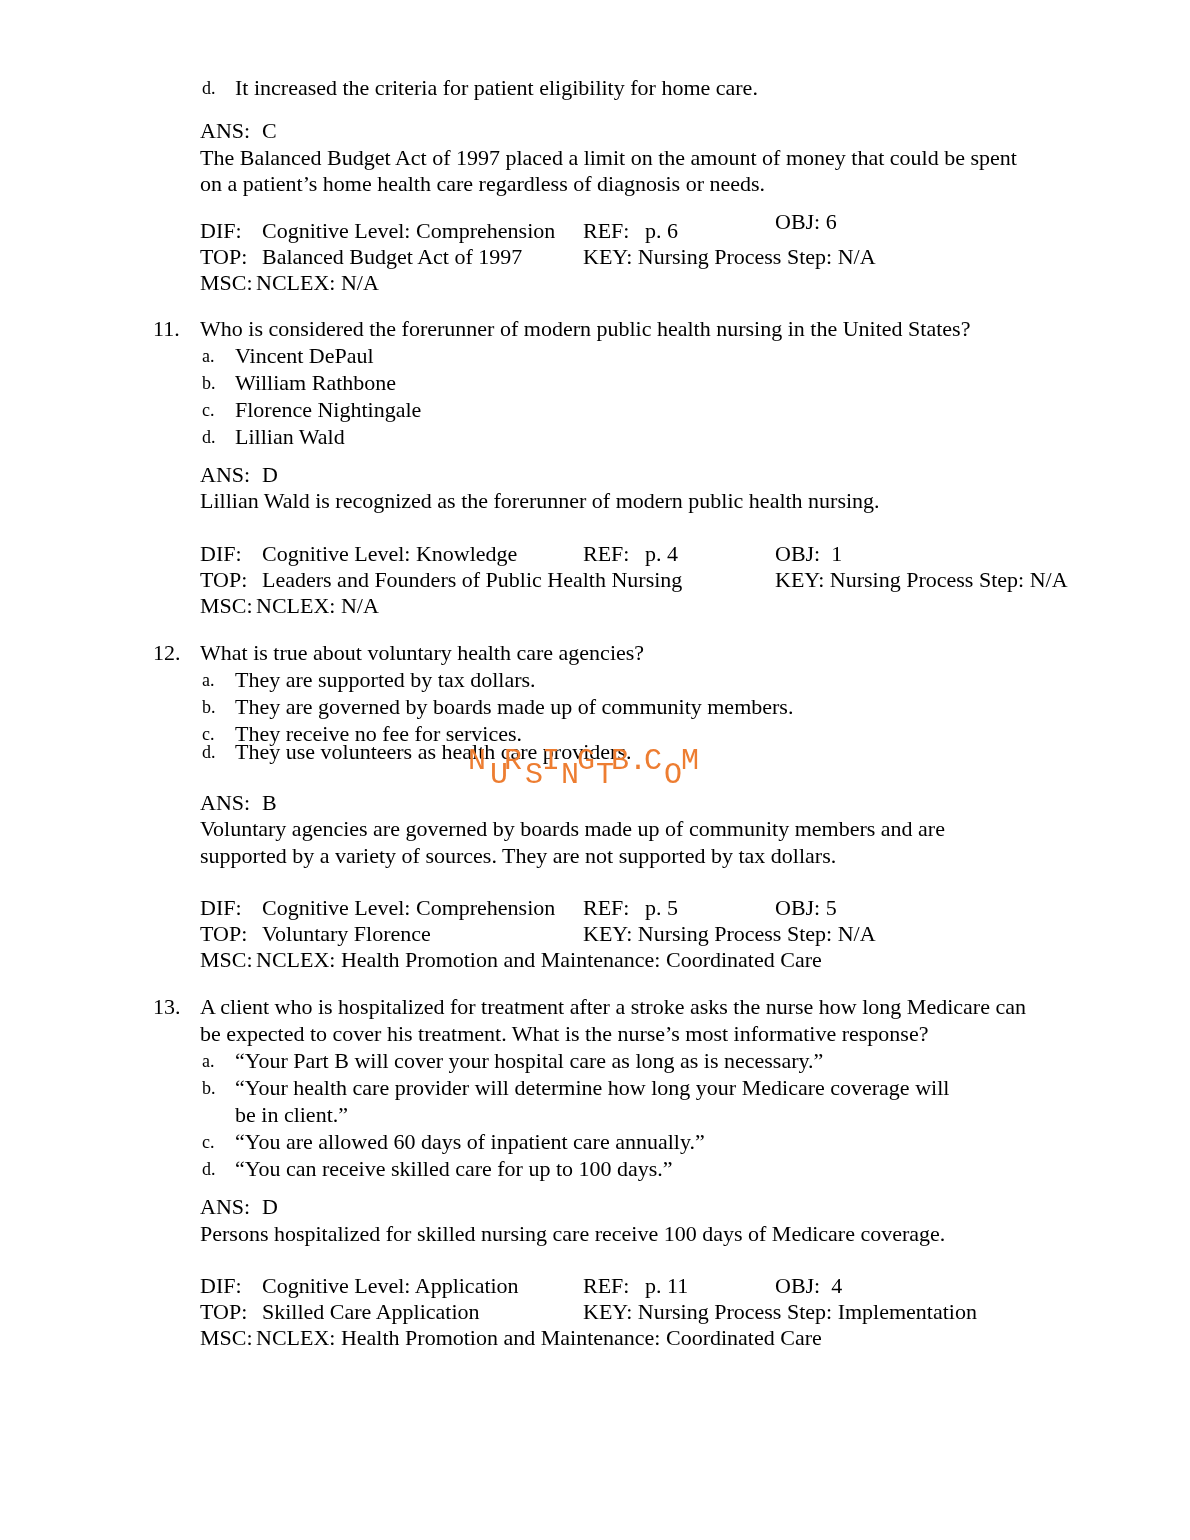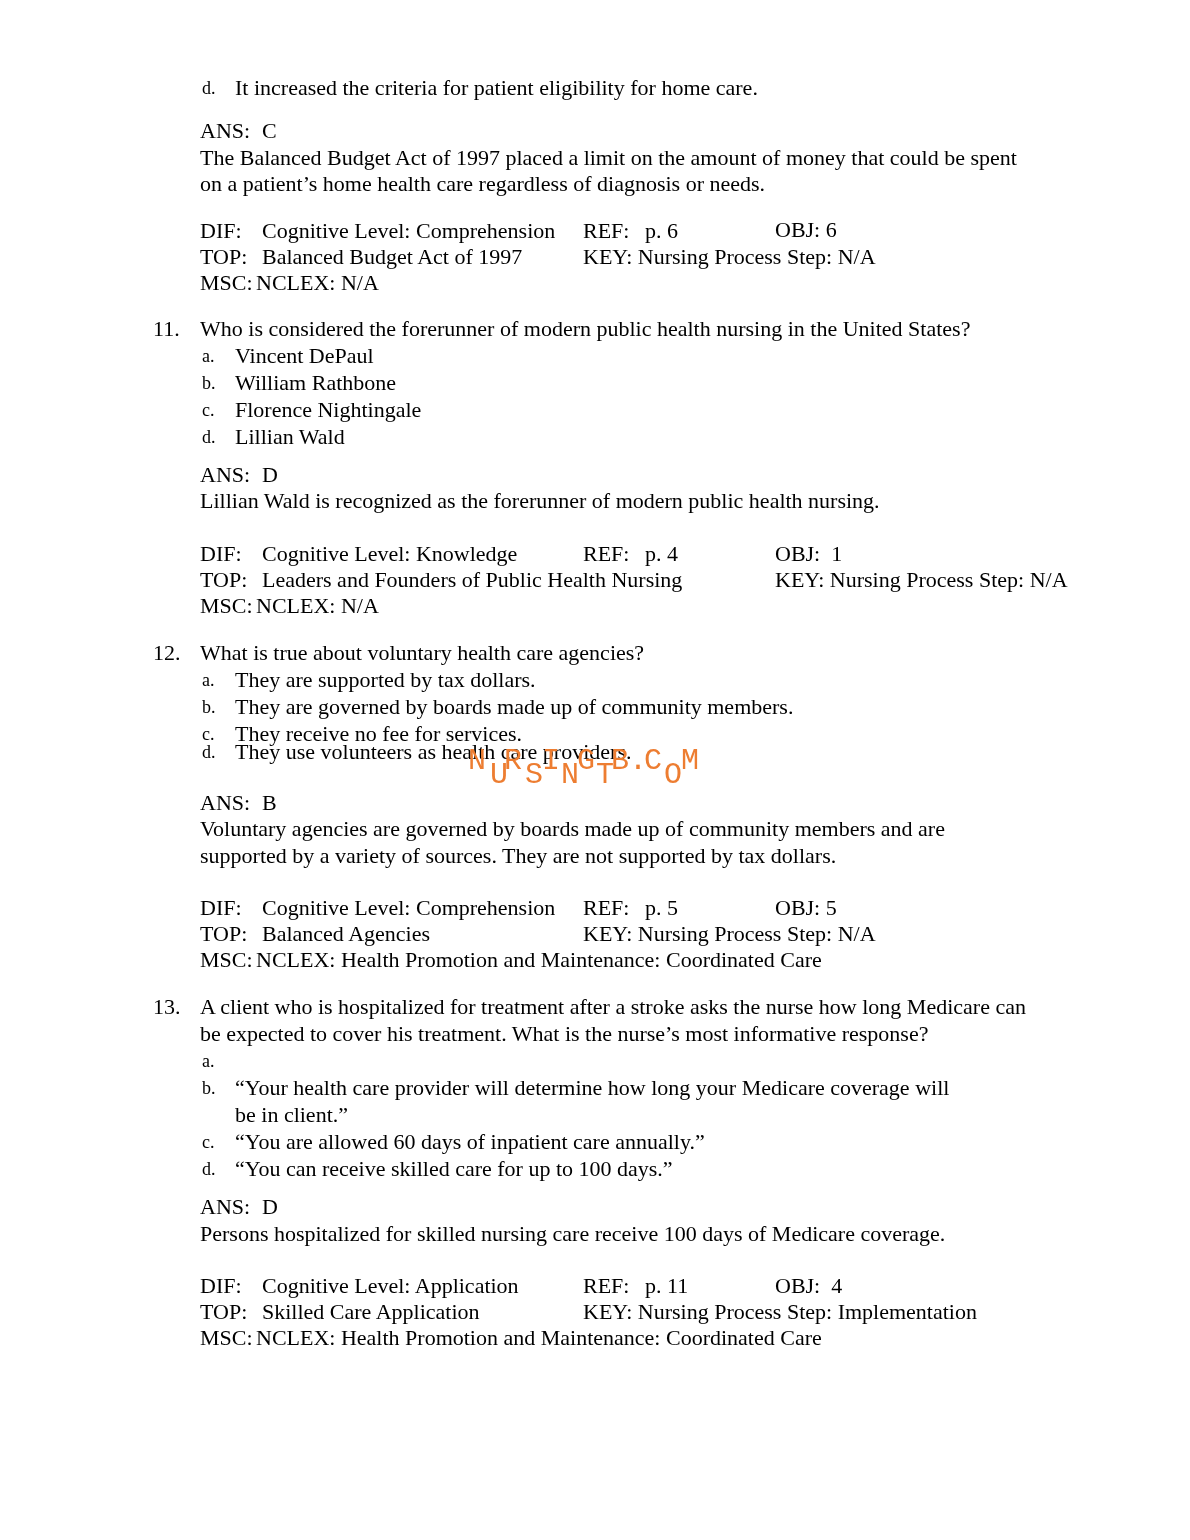--- a/index.html
+++ b/index.html
@@ -38,21 +38,21 @@
 
   <span class="ln" style="left:200px;top:119px">ANS:</span>
   <span class="ln" style="left:262px;top:119px">C</span>
   <span class="ln" style="left:200px;top:146px">The Balanced Budget Act of 1997 placed a limit on the amount of money that could be spent</span>
   <span class="ln" style="left:200px;top:172px">on a patient’s home health care regardless of diagnosis or needs.</span>
 
   <span class="ln" style="left:200px;top:219px">DIF:</span>
   <span class="ln" style="left:262px;top:219px">Cognitive Level: Comprehension</span>
   <span class="ln" style="left:583px;top:219px">REF:</span>
   <span class="ln" style="left:645px;top:219px">p. 6</span>
-  <span class="ln" style="left:775px;top:218px">OBJ: 6</span>
+  <span class="ln" style="left:775px;top:210px">OBJ: 6</span>
   <span class="ln" style="left:200px;top:245px">TOP:</span>
   <span class="ln" style="left:262px;top:245px">Balanced Budget Act of 1997</span>
   <span class="ln" style="left:583px;top:245px">KEY: Nursing Process Step: N/A</span>
   <span class="ln" style="left:200px;top:271px">MSC:</span>
   <span class="ln" style="left:256px;top:271px">NCLEX: N/A</span>
 
   <span class="ln" style="left:153px;top:317px">11.</span>
   <span class="ln" style="left:200px;top:317px">Who is considered the forerunner of modern public health nursing in the United States?</span>
 
   <span class="ln opt-letter" style="left:202px;top:347px">a.</span>
@@ -95,30 +95,31 @@
   <span class="ln" style="left:262px;top:791px">B</span>
   <span class="ln" style="left:200px;top:817px">Voluntary agencies are governed by boards made up of community members and are</span>
   <span class="ln" style="left:200px;top:844px">supported by a variety of sources. They are not supported by tax dollars.</span>
 
   <span class="ln" style="left:200px;top:896px">DIF:</span>
   <span class="ln" style="left:262px;top:896px">Cognitive Level: Comprehension</span>
   <span class="ln" style="left:583px;top:896px">REF:</span>
   <span class="ln" style="left:645px;top:896px">p. 5</span>
   <span class="ln" style="left:775px;top:896px">OBJ: 5</span>
   <span class="ln" style="left:200px;top:922px">TOP:</span>
-  <span class="ln" style="left:262px;top:922px">Balanced Agencies</span>
+  <span class="ln" style="left:262px;top:922px">Voluntary Florence</span>
   <span class="ln" style="left:583px;top:922px">KEY: Nursing Process Step: N/A</span>
   <span class="ln" style="left:200px;top:948px">MSC:</span>
   <span class="ln" style="left:256px;top:948px">NCLEX: Health Promotion and Maintenance: Coordinated Care</span>
 
   <span class="ln" style="left:153px;top:995px">13.</span>
   <span class="ln" style="left:200px;top:1022px">be expected to cover his treatment. What is the nurse’s most informative response?</span>
   <span class="ln" style="left:200px;top:995px">A client who is hospitalized for treatment after a stroke asks the nurse how long Medicare can</span>
 
   <span class="ln opt-letter" style="left:202px;top:1052px">a.</span>
+  <span class="ln" style="left:235px;top:1049px">“Your Part B will cover your hospital care as long as is necessary.”</span>
   <span class="ln opt-letter" style="left:202px;top:1079px">b.</span>
   <span class="ln" style="left:235px;top:1076px">“Your health care provider will determine how long your Medicare coverage will</span>
   <span class="ln" style="left:235px;top:1103px">be in client.”</span>
   <span class="ln opt-letter" style="left:202px;top:1133px">c.</span>
   <span class="ln" style="left:235px;top:1130px">“You are allowed 60 days of inpatient care annually.”</span>
   <span class="ln opt-letter" style="left:202px;top:1160px">d.</span>
   <span class="ln" style="left:235px;top:1157px">“You can receive skilled care for up to 100 days.”</span>
 
   <span class="ln" style="left:200px;top:1195px">ANS:</span>
   <span class="ln" style="left:262px;top:1195px">D</span>

